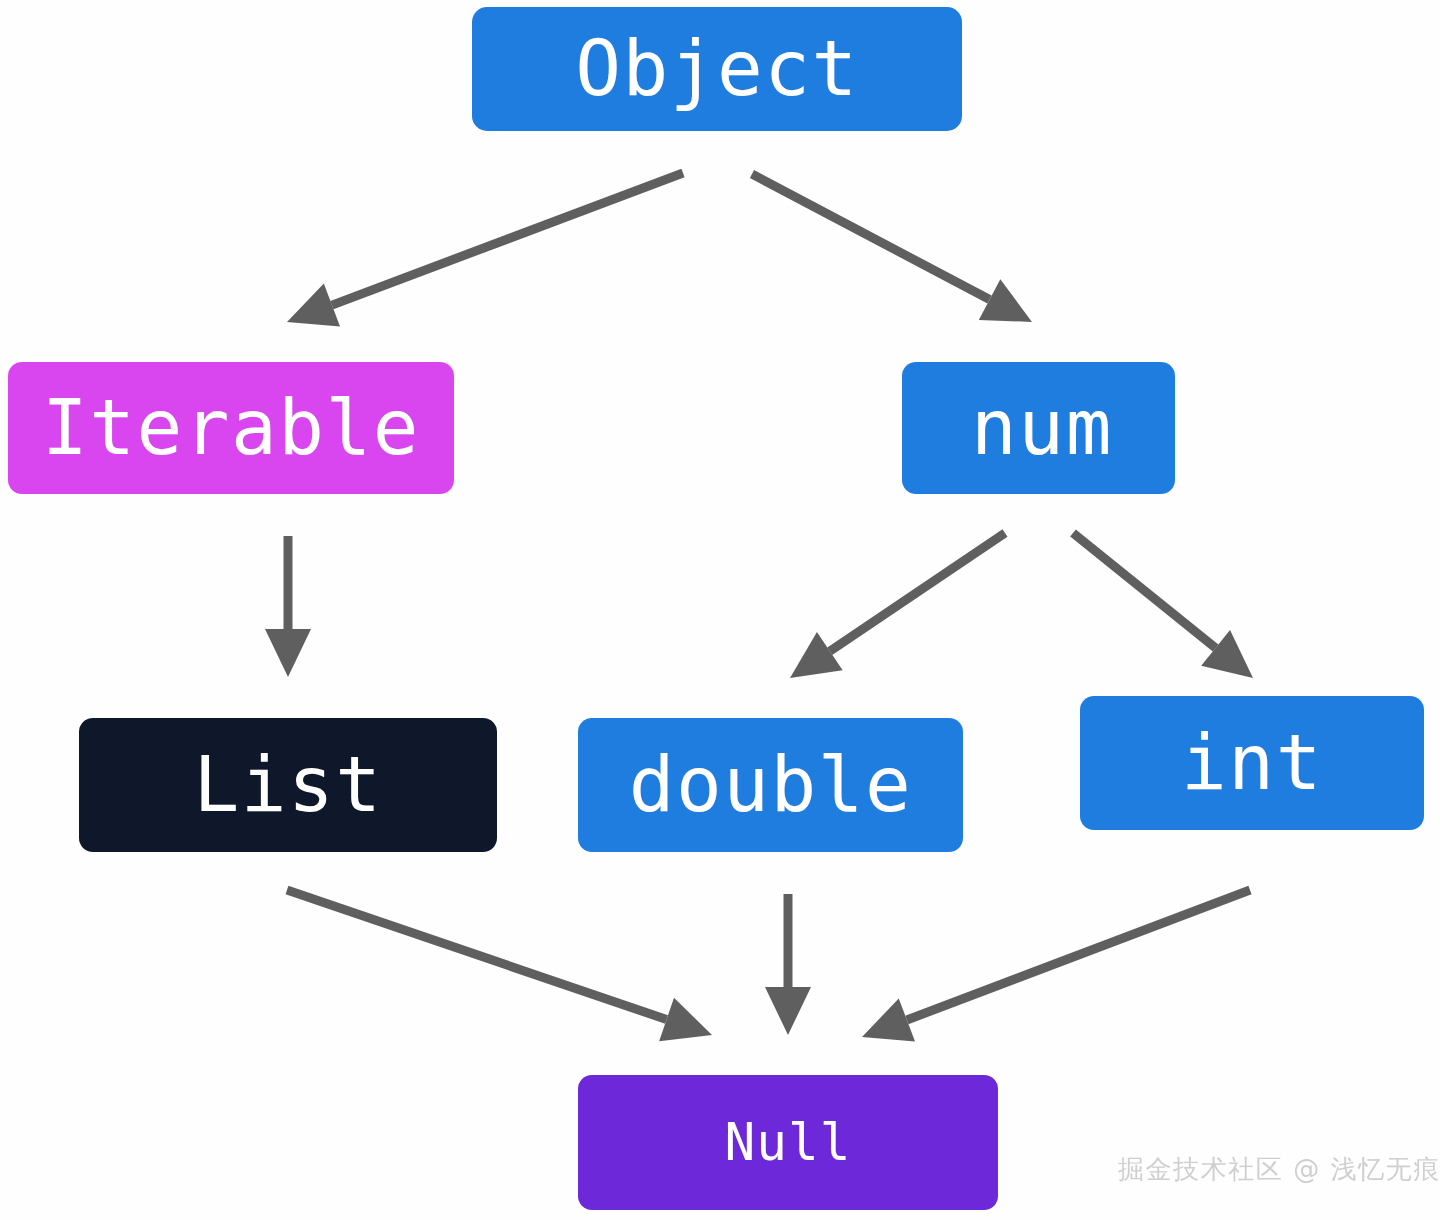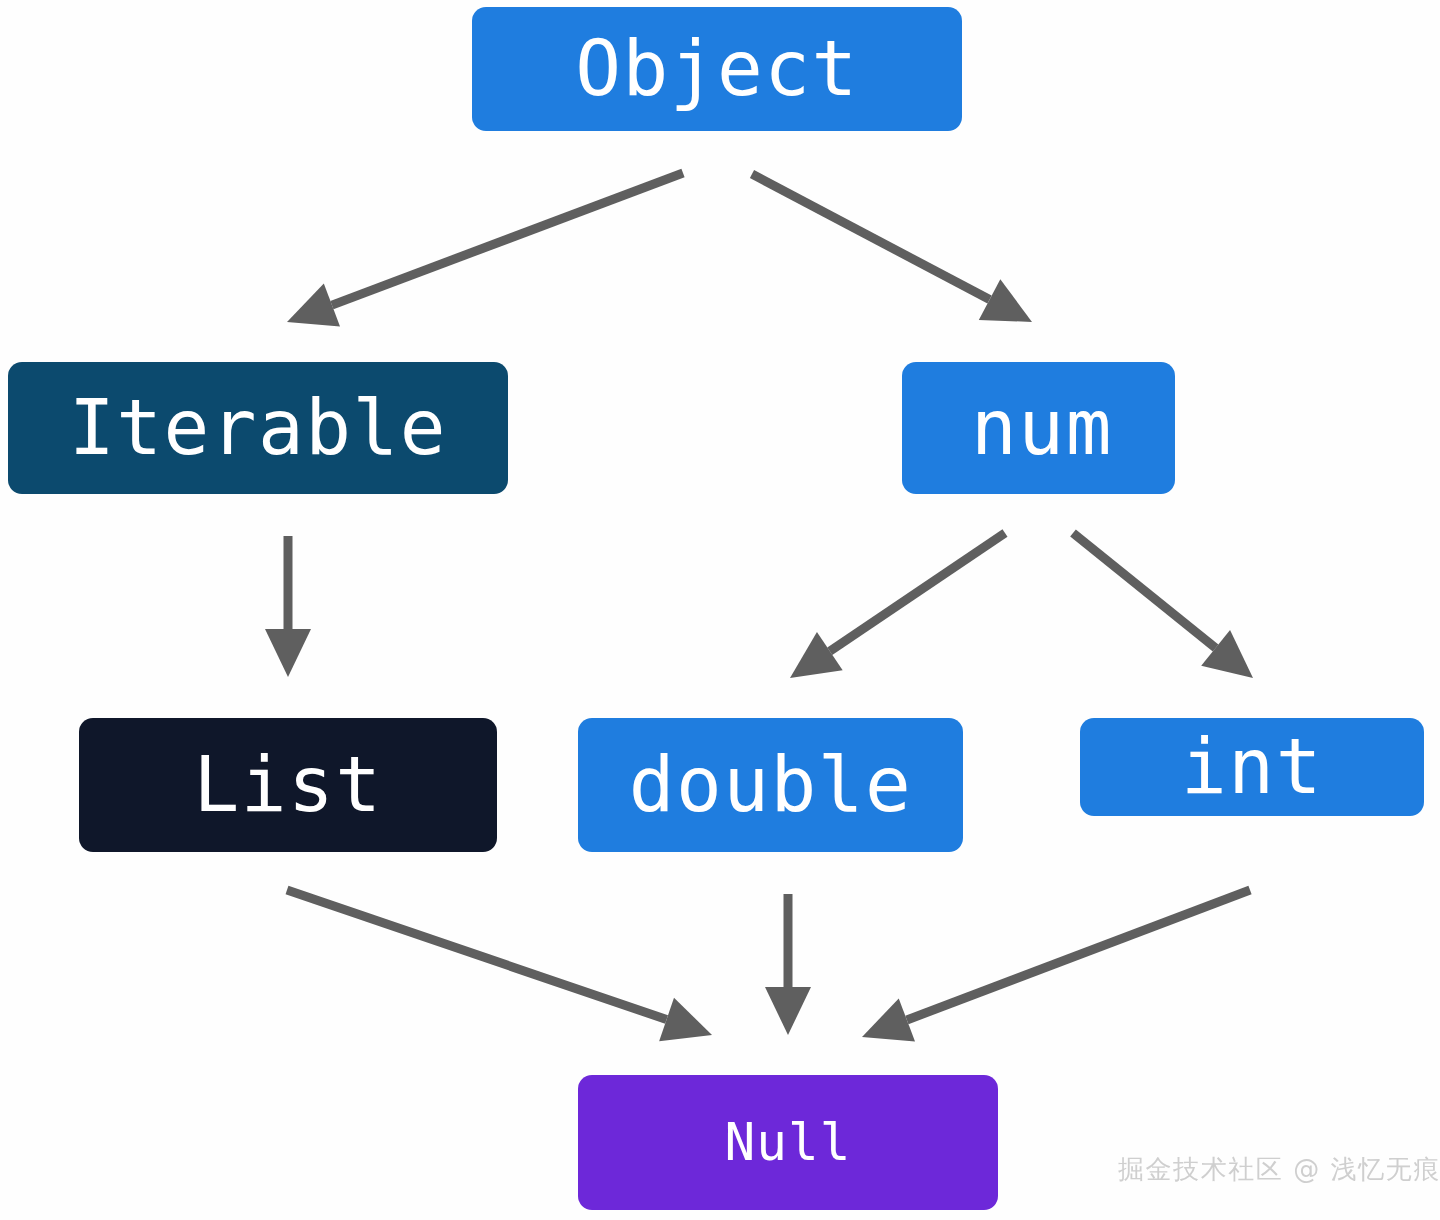--- a/index.html
+++ b/index.html
@@ -81,36 +81,36 @@
       <g>
         <polygon points="783.5,894 783.5,987 792.5,987 792.5,894" fill="#5f5f5f"></polygon>
         <polygon points="788,1035 765,987 811,987" fill="#5f5f5f"></polygon>
       </g>
       <g>
         <polygon points="1248.4056908048722,885.791891376125 905.2921827928716,1015.7859266280943 908.4808011831273,1024.2021438758443 1251.5943091951278,894.208108623875" fill="#5f5f5f"></polygon>
         <polygon points="862,1037 898.7378005462347,998.4859245077196 915.0351834297642,1041.502145996219" fill="#5f5f5f"></polygon>
       </g>
     </svg>
   <div id="nodes">
-      <div class="node" style="left: 472px; top: 7px; width: 490px; height: 124px; background: rgb(31, 125, 223); color: rgb(255, 255, 255); font-size: 76px;">
+      <div class="node" style="left: 472px; top: 7px; width: 490px; height: 124px; background: rgb(31, 125, 223); color: rgb(255, 255, 255); font-size: 76px; border-radius: 15px;">
         <span>Object</span>
       </div>
-      <div class="node" style="left: 8px; top: 362px; width: 500px; height: 132px; background: #0c4a6e; color: rgb(255, 255, 255); font-size: 76px;">
+      <div class="node" style="left: 8px; top: 362px; width: 446px; height: 132px; background: #d946ef; color: rgb(255, 255, 255); font-size: 76px;">
         <span>Iterable</span>
       </div>
       <div class="node" style="left: 902px; top: 362px; width: 273px; height: 132px; background: rgb(31, 125, 223); color: rgb(255, 255, 255); font-size: 76px; padding-left: 7px;">
         <span>num</span>
       </div>
       <div class="node" style="left: 79px; top: 718px; width: 418px; height: 134px; background: #0f172a; color: rgb(255, 255, 255); font-size: 76px;">
         <span>List</span>
       </div>
       <div class="node" style="left: 578px; top: 718px; width: 385px; height: 134px; background: rgb(31, 125, 223); color: rgb(255, 255, 255); font-size: 76px;">
         <span>double</span>
       </div>
-      <div class="node" style="left: 1080px; top: 718px; width: 344px; height: 98px; background: rgb(31, 125, 223); color: rgb(255, 255, 255); font-size: 76px;">
+      <div class="node" style="left: 1080px; top: 696px; width: 344px; height: 134px; background: rgb(31, 125, 223); color: rgb(255, 255, 255); font-size: 76px;">
         <span>int</span>
       </div>
       <div class="node" style="left: 578px; top: 1075px; width: 420px; height: 135px; background: #6d28d9; color: rgb(255, 255, 255); font-size: 51px;">
         <span>Null</span>
       </div>
     </div>
   <div class="watermark" style="left: 1118px; top: 1152px; color: rgb(207, 207, 207);">掘金技术社区 @ 浅忆无痕</div>
 </div>
 
 </body></html>

